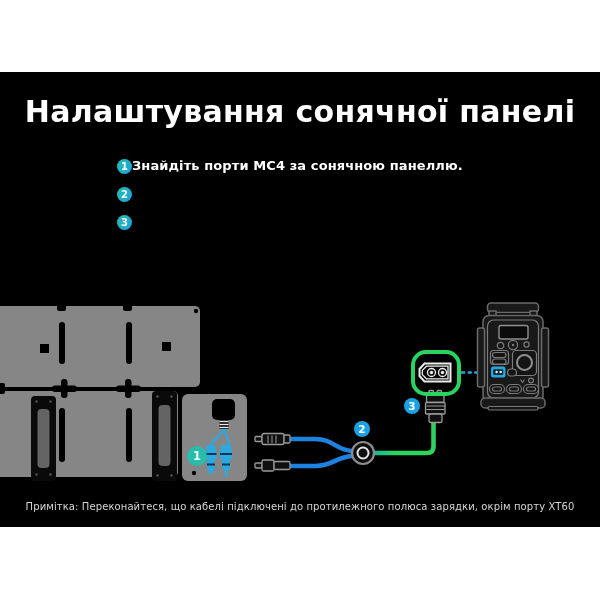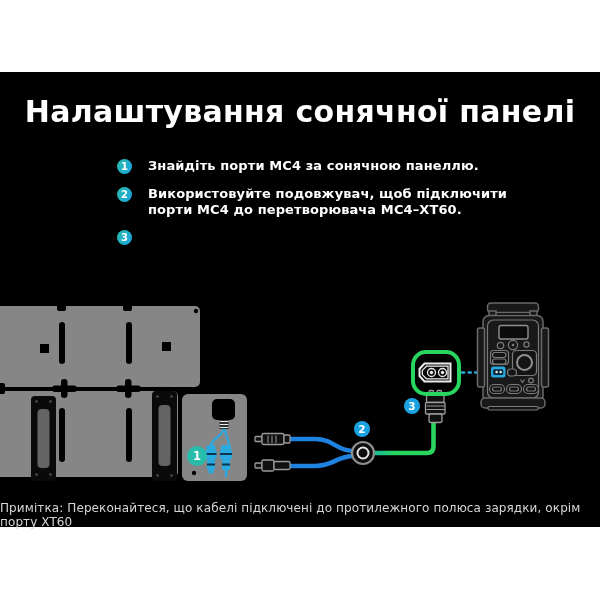--- a/index.html
+++ b/index.html
@@ -6,24 +6,24 @@
   .canvas{position:relative;width:600px;height:600px;background:#fff;overflow:hidden;
           font-family:"DejaVu Sans","Liberation Sans",sans-serif;}
   .board{position:absolute;left:0;top:72px;width:600px;height:455px;background:var(--board_black,#000);}
   .title{position:absolute;top:22px;left:0;width:100%;text-align:center;
          font-size:30px;font-weight:700;color:#fff;letter-spacing:.3px;}
   .steps{position:absolute;left:117px;top:86px;width:400px;}
   .step{display:flex;align-items:flex-start;margin-bottom:12px;}
   .badge{flex:0 0 15px;width:15px;height:15px;border-radius:50%;margin-top:1px;
          background:linear-gradient(115deg,var(--accent_teal,#28bcab),var(--accent_blue,#1aa3e2));
          color:#fff;font-size:10px;font-weight:700;display:flex;align-items:center;justify-content:center;}
-  .step-text{margin-left:16px;color:#fff;font-size:13px;line-height:15.5px;font-weight:700;
+  .step-text{color:#fff;font-size:13px;line-height:15.5px;font-weight:700;
              white-space:pre-line;letter-spacing:.1px;}
-  .note{position:absolute;top:429px;left:0;width:100%;
-        font-size:12px;font-weight:500;color:var(--note_gray,#d6d6d6);letter-spacing:.1px;}
+  .note{position:absolute;top:429px;left:0;width:100%;text-align:center;
+        font-size:10px;font-weight:500;color:var(--note_gray,#d6d6d6);letter-spacing:.1px;}
   svg.diagram{position:absolute;left:0;top:216px;width:600px;height:204px;display:block;}
 
   
   .pg{fill:var(--panel_gray,#868686);}
   .blk{fill:#000;}
   .leg{fill:#0a0a0a;}
   .slat{fill:#646464;}
   .dotg{fill:#4f4f4f;}
   .cyan{fill:var(--connector_cyan,#2aaae0);}
   .dark{fill:#0b3550;}
@@ -53,22 +53,20 @@
 
     <div class="title">Налаштування сонячної панелі</div>
 
     <div class="steps">
       <div class="step">
         <div class="badge">1</div>
         <div class="step-text">Знайдіть порти MC4 за сонячною панеллю.</div>
       </div>
       <div class="step">
         <div class="badge">2</div>
-        <div class="step-text">Використовуйте подовжувач, щоб підключити
-порти MC4 до перетворювача MC4–XT60.</div>
       </div>
       <div class="step">
         <div class="badge">3</div>
       </div>
     </div>
 
     <svg class="diagram" viewBox="0 288 600 204">
       <defs>
         <linearGradient id="gg" gradientUnits="userSpaceOnUse" x1="370" y1="453" x2="433" y2="453">
           <stop offset="0" style="stop-color:var(--cable_teal,#10b3a3)"></stop>

